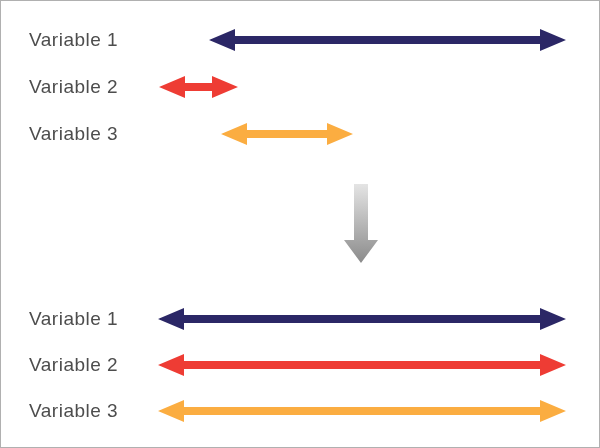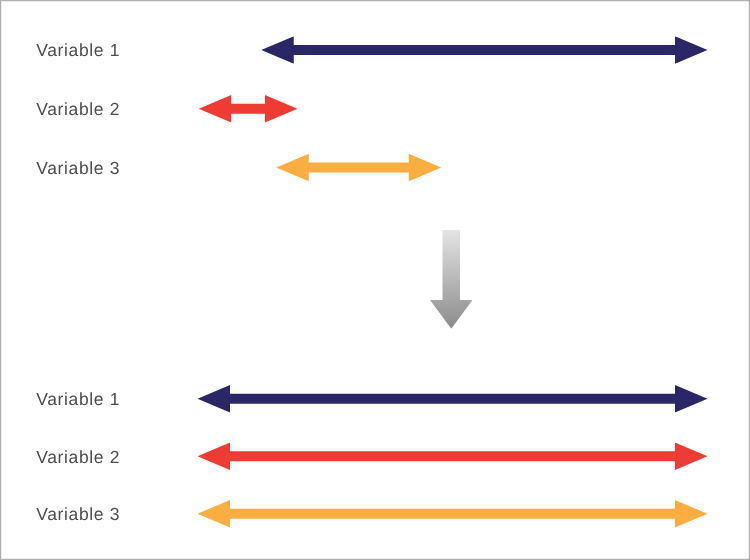--- a/index.html
+++ b/index.html
@@ -15,21 +15,21 @@
     box-sizing: border-box;
     border: 1px solid #b0b0b0;
     background: #ffffff;
     overflow: hidden;
   }
   .var-label {
     position: absolute;
     left: 28px;
     height: 24px;
     line-height: 24px;
-    font-size: 14px;
+    font-size: 19px;
     letter-spacing: 0.5px;
     color: #4d4d4d;
     white-space: nowrap;
   }
   svg.range-arrow, svg#transform-arrow {
     position: absolute;
     display: block;
   }
 </style>
 </head>

